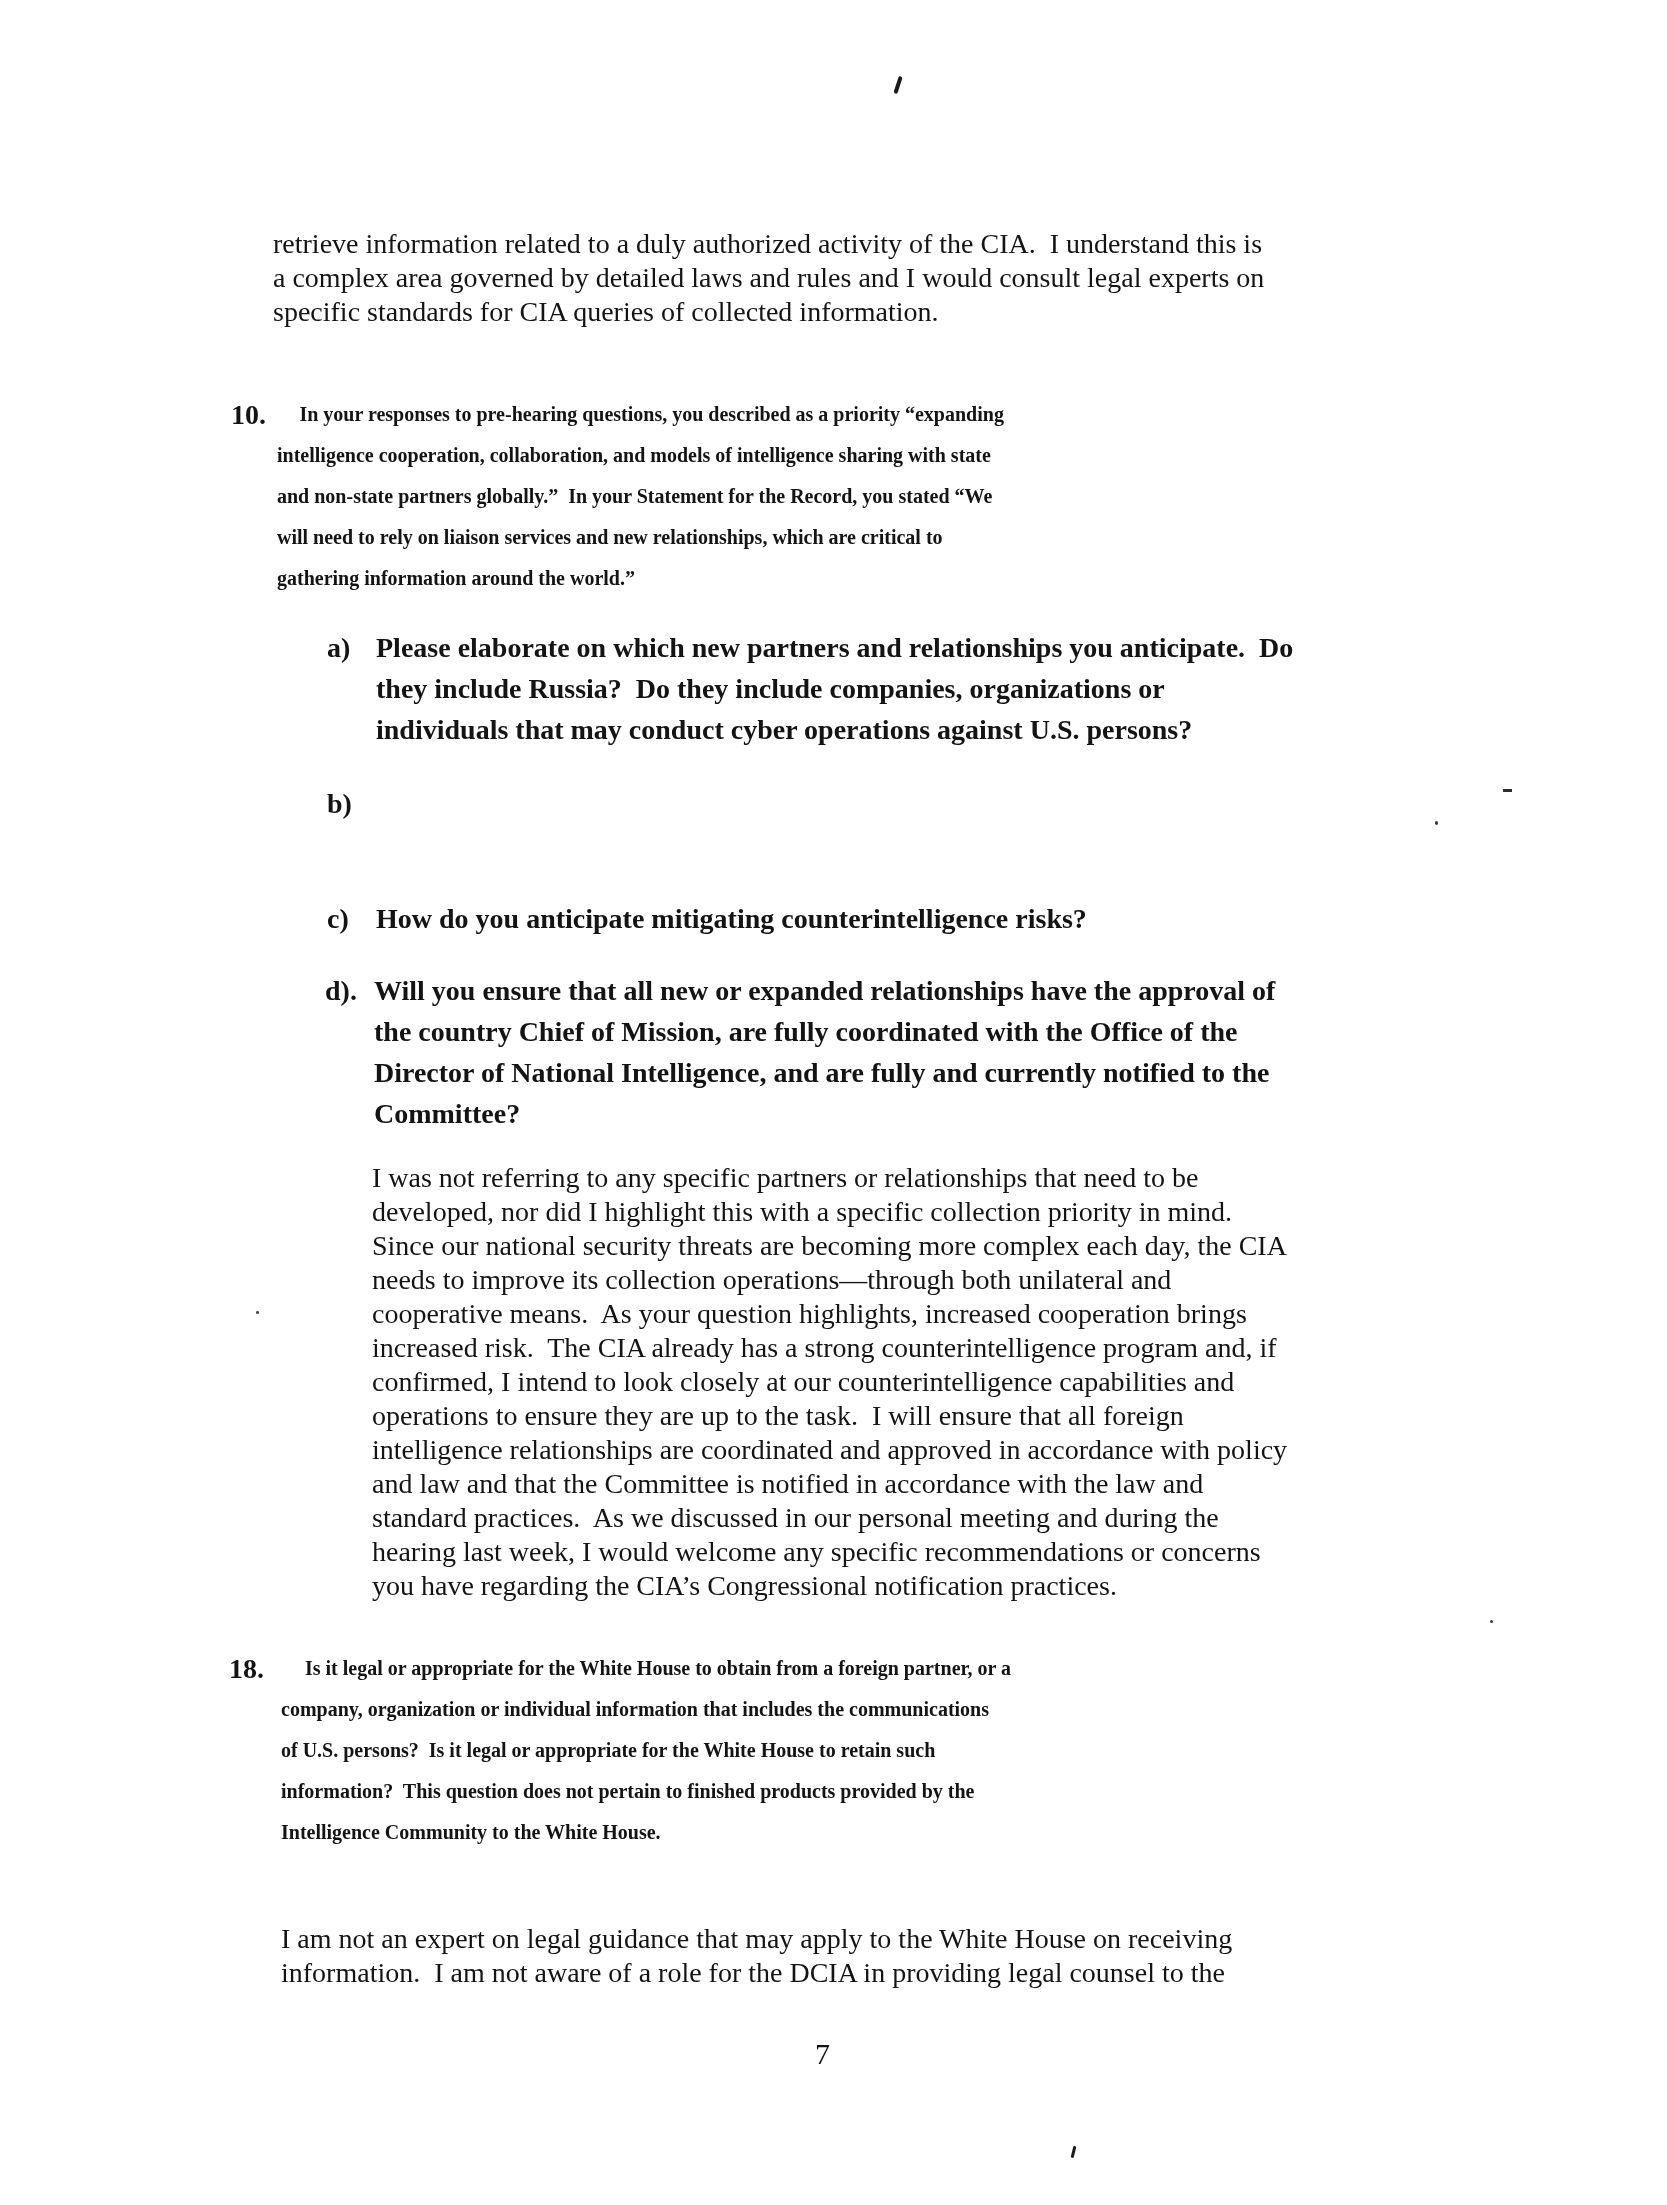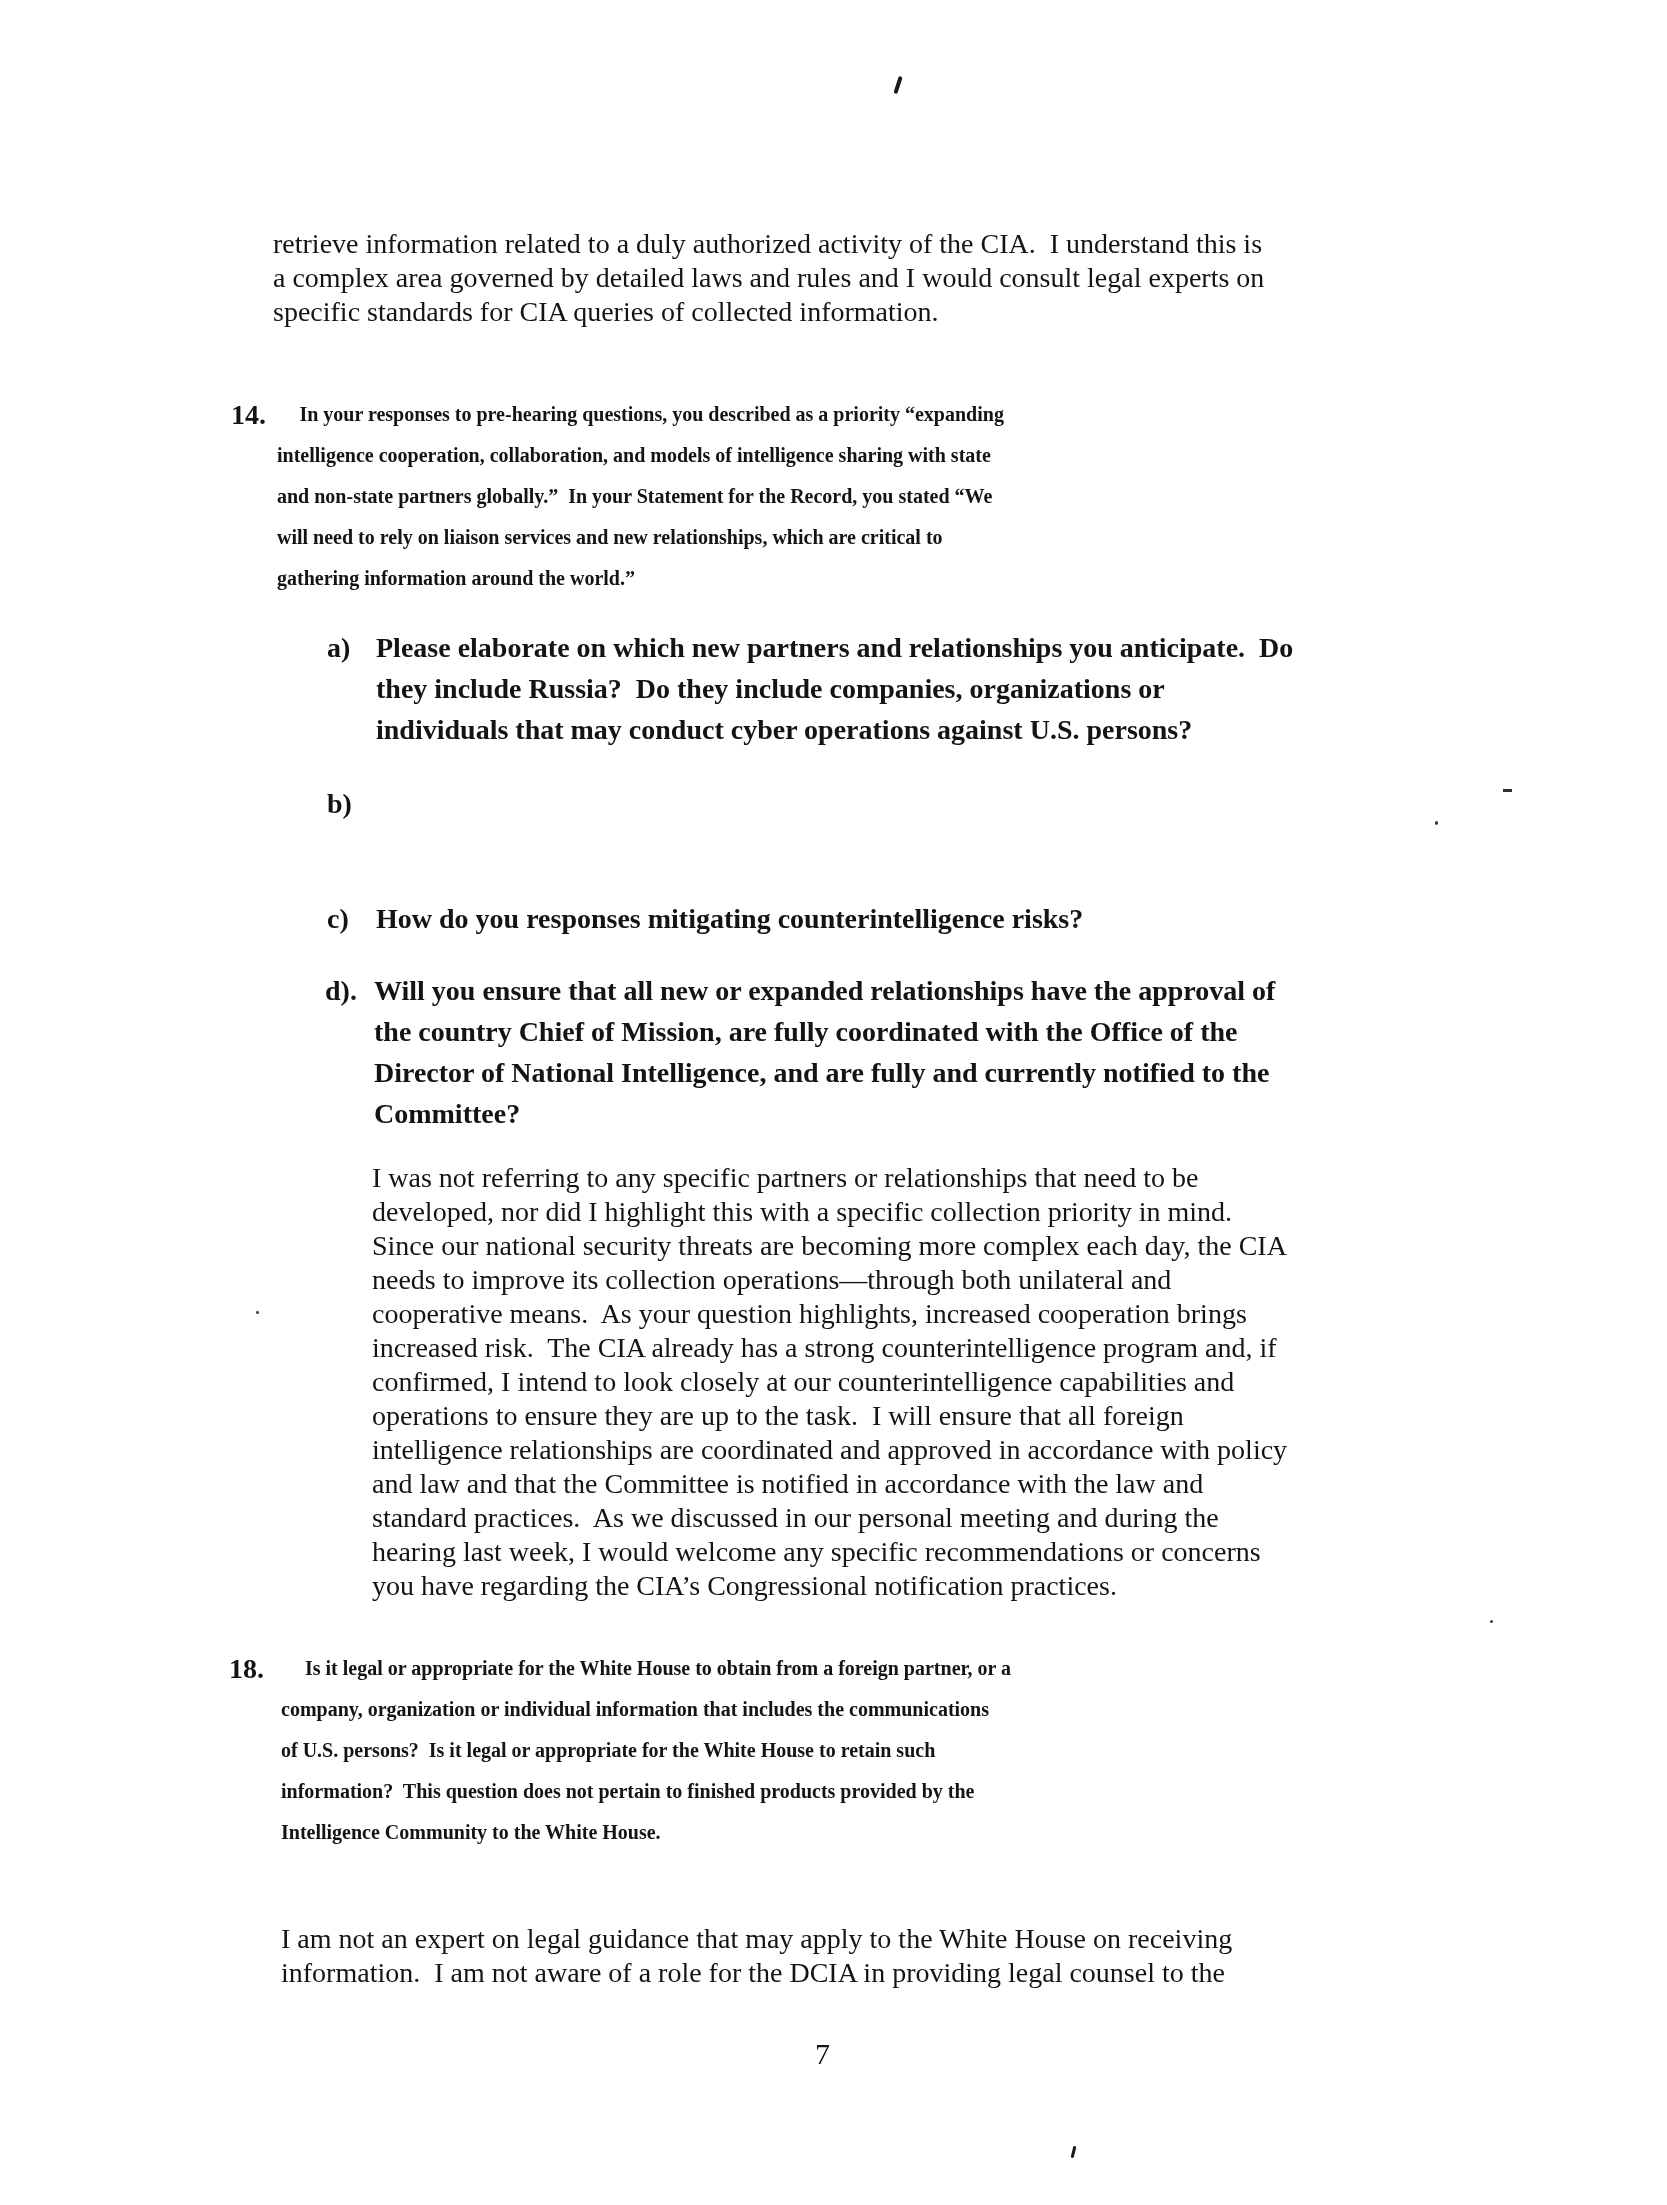--- a/index.html
+++ b/index.html
@@ -95,36 +95,36 @@
 </style>
 </head>
 <body>
 
 <div class="page">
 
   <div class="blk body-text" style="left:273px; top:227px;">retrieve information related to a duly authorized activity of the CIA.  I understand this is
 a complex area governed by detailed laws and rules and I would consult legal experts on
 specific standards for CIA queries of collected information.</div>
 
-  <div class="blk q-num" style="left:231px; top:394px;">14.</div>
+  <div class="blk q-num" style="left:231px; top:394px;">10.</div>
   <div class="blk q-text indent14" style="left:277px; top:394px;">In your responses to pre-hearing questions, you described as a priority “expanding
 intelligence cooperation, collaboration, and models of intelligence sharing with state
 and non-state partners globally.”  In your Statement for the Record, you stated “We
 will need to rely on liaison services and new relationships, which are critical to
 gathering information around the world.”</div>
 
   <div class="blk sub-text" style="left:327px; top:627px;">a)</div>
   <div class="blk sub-text" style="left:376px; top:627px;">Please elaborate on which new partners and relationships you anticipate.  Do
 they include Russia?  Do they include companies, organizations or
 individuals that may conduct cyber operations against U.S. persons?</div>
 
   <div class="blk sub-text" style="left:327px; top:783px;">b)</div>
 
   <div class="blk sub-text" style="left:327px; top:898px;">c)</div>
-  <div class="blk sub-text" style="left:376px; top:898px;">How do you responses mitigating counterintelligence risks?</div>
+  <div class="blk sub-text" style="left:376px; top:898px;">How do you anticipate mitigating counterintelligence risks?</div>
 
   <div class="blk sub-text" style="left:325px; top:970px;">d).</div>
   <div class="blk body-text" style="left:372px; top:1161px; line-height:34px;">I was not referring to any specific partners or relationships that need to be
 developed, nor did I highlight this with a specific collection priority in mind.
 Since our national security threats are becoming more complex each day, the CIA
 needs to improve its collection operations—through both unilateral and
 cooperative means.  As your question highlights, increased cooperation brings
 increased risk.  The CIA already has a strong counterintelligence program and, if
 confirmed, I intend to look closely at our counterintelligence capabilities and
 operations to ensure they are up to the task.  I will ensure that all foreign

